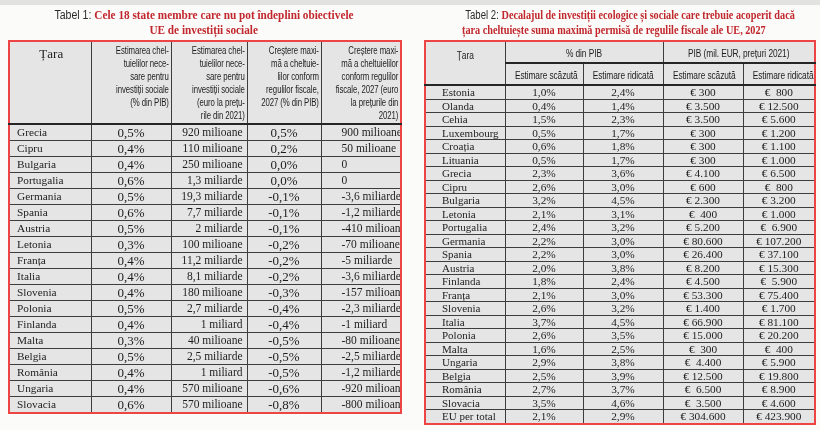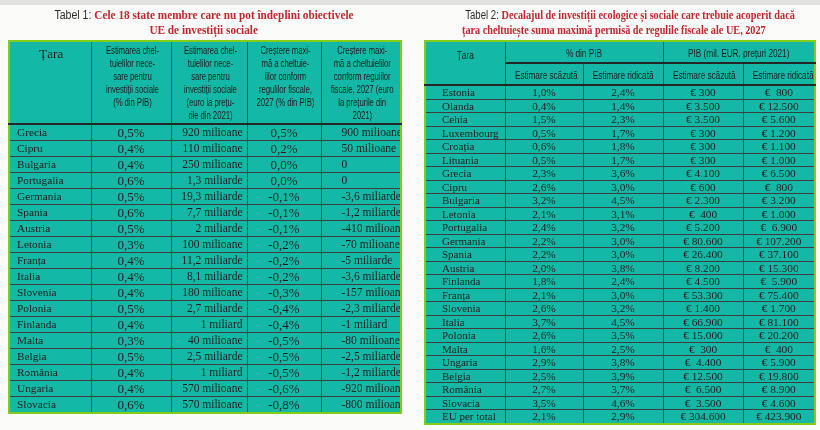--- a/index.html
+++ b/index.html
@@ -37,32 +37,32 @@
     color: #c1272d;
     font-weight: bold;
     font-family: "Liberation Serif", serif;
     font-size: 12.8px;
   }
 
   table {
     border-collapse: collapse;
     table-layout: fixed;
     width: 100%;
-    background: #14b8a6;
-    border: 2px solid #84cc16;
+    background: #e5e5e5;
+    border: 2px solid #ef4444;
   }
   th, td { border: 1px solid #3d3d3d; overflow: hidden; }
   thead th { border-bottom: 2px solid #262626; }
 
   
   .t1 thead th {
     height: 82px;
     vertical-align: top;
     font-weight: normal;
-    text-align: center;
+    text-align: right;
     padding: 2px 2px 0 4px;
   }
   .t1 thead th .sq {
     display: inline-block;
     font-family: "Liberation Sans", sans-serif;
     font-size: 10px;
     line-height: 13px;
     letter-spacing: -0.1px;
     white-space: pre-line;
     transform: scaleX(0.78);

